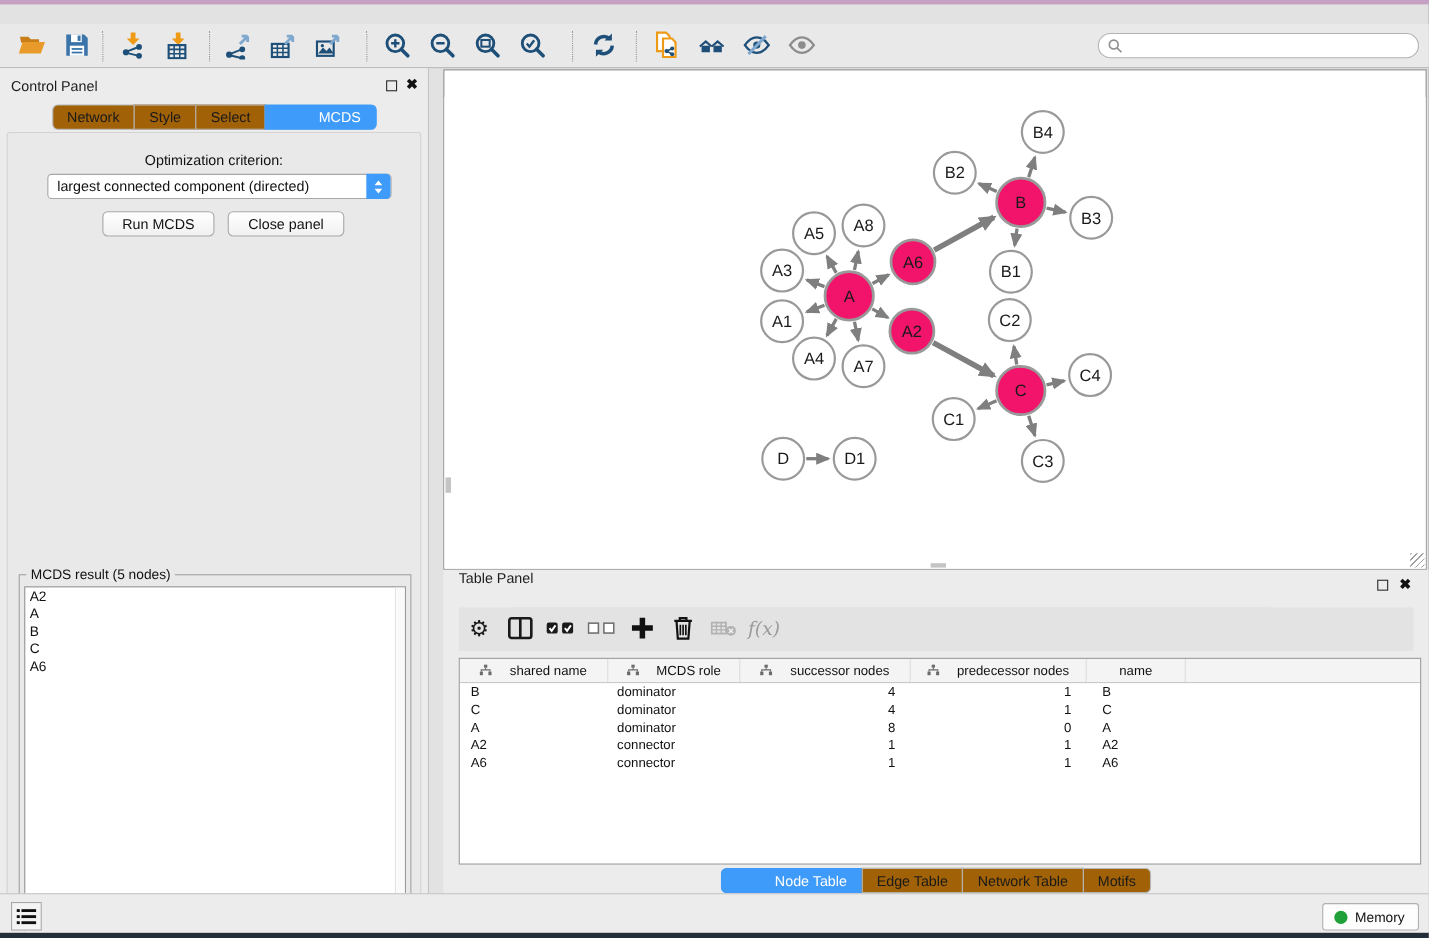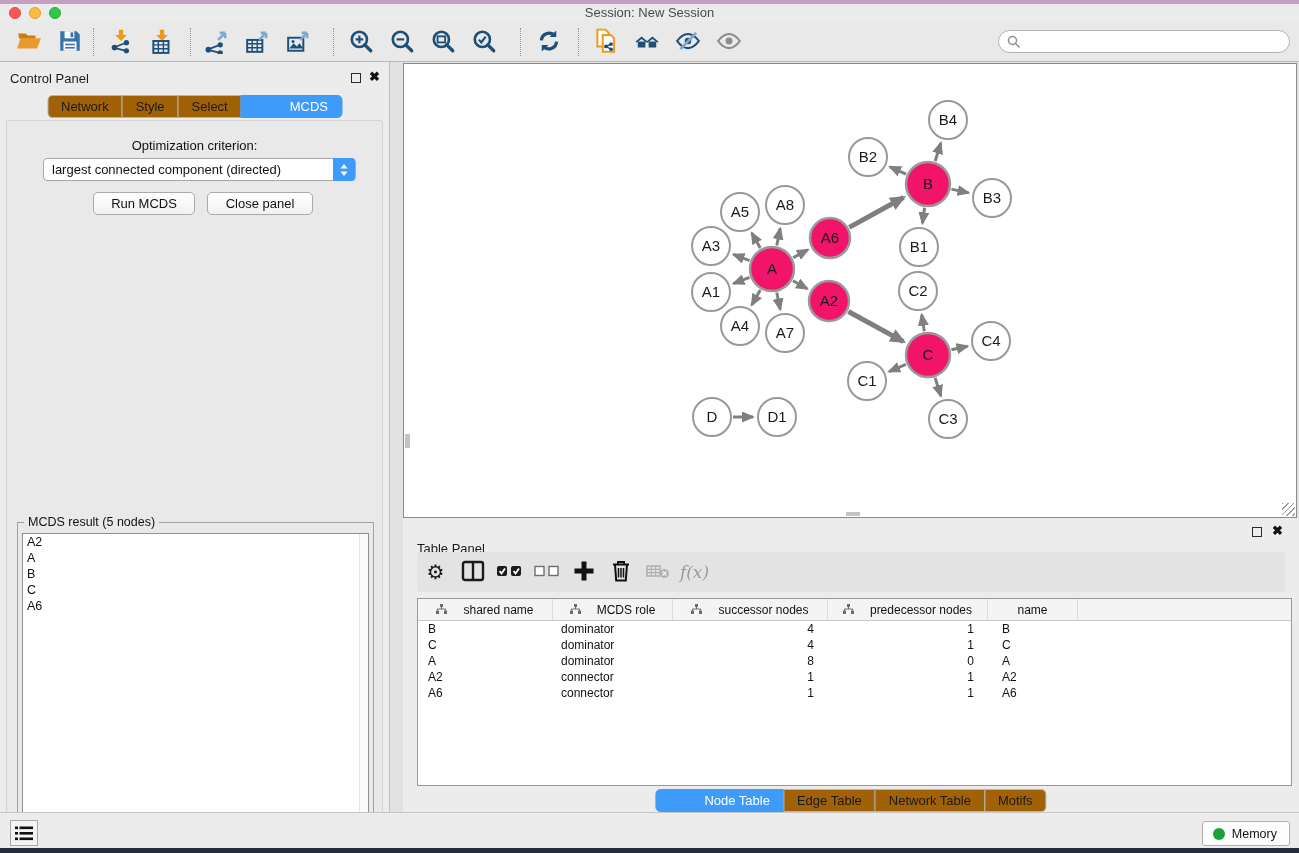--- a/index.html
+++ b/index.html
@@ -59,21 +59,21 @@
   #net-title { text-align:center; line-height:24px; font-size:13px; color:#1c1c1c; }
   #net-canvas { position:absolute; left:0; top:24px; right:0; bottom:0; background:#fff; }
   #graph { position:absolute; left:0; top:0; }
   #grip-left { position:absolute; left:1px; top:370px; width:5px; height:14px; background:#c4c4c4; }
   #grip-bottom { position:absolute; left:442px; bottom:1px; width:14px; height:4px; background:#c4c4c4; }
   #grip-corner { position:absolute; right:1px; bottom:1px; width:13px; height:13px;
     background:repeating-linear-gradient(135deg, #9e9e9e 0 1px, transparent 1px 4px); }
 
   
   #table-panel { position:absolute; left:403px; top:518px; width:896px; height:294px; background:#ececec; }
-  #tp-title { position:absolute; left:14px; top:23px; font-size:13px; color:#1c1c1c; }
+  #tp-title { position:absolute; left:14px; top:0; font-size:13px; color:#1c1c1c; }
   #table-panel .float-icon { right:37px; top:9px; }
   #table-panel .close-icon { right:16px; top:6px; }
   #tp-toolbar { position:absolute; left:14px; top:34px; width:868px; height:40px; background:#e3e3e3; border-radius:2px; display:flex; align-items:center; padding-left:0; }
   .tp-btn { width:37px; height:36px; display:flex; align-items:center; justify-content:center; background:none; border:none; cursor:pointer; }
   .gear-glyph { font-size:20px; color:#1a1a1a; line-height:20px; }
   .fx-glyph { font-family:"DejaVu Serif", serif; font-style:italic; font-size:17px; color:#9b9b9b; }
   #tp-table { position:absolute; left:14px; top:80px; width:875px; height:188px; background:#fff; border:1px solid #999; overflow:hidden; }
   #tp-thead { display:grid; grid-template-columns:135px 120px 155px 160px 90px 1fr; background:#f4f4f4; border-bottom:1px solid #c9c9c9; height:22px; }
   .th { display:flex; align-items:center; justify-content:center; gap:16px; font-size:12px; color:#111; border-right:1px solid #dcdcdc; overflow:hidden; white-space:nowrap; }
   .th:last-child { border-right:none; }
@@ -92,28 +92,20 @@
   #memory-dot { width:12px; height:12px; border-radius:50%; background:#1fa038; }
   #bottom-strip { position:absolute; left:0; top:848px; width:1299px; height:5px; background:#242d3a; }
 </style>
 </head>
 <body>
 
 <div id="app">
 
   <div id="top-strip"></div>
 
-  <div id="titlebar">
-    <div class="lights">
-      <div class="light red"></div>
-      <div class="light yellow"></div>
-      <div class="light green"></div>
-    </div>
-    <div id="win-title">Session: New Session</div>
-  </div>
 
   <div id="toolbar">
     <div id="search-box">
       <svg width="14" height="14" viewBox="0 0 14 14">
           <circle cx="5.5" cy="5.5" r="4" fill="none" stroke="#8e8e8e" stroke-width="1.5"></circle>
           <path d="M8.5 8.5L12.5 12.5" stroke="#8e8e8e" stroke-width="1.5"></path>
         </svg>
       <input id="search-input" type="text" placeholder="" style="">
     </div>
   <div class="tb-group" style="left: 8px;">

